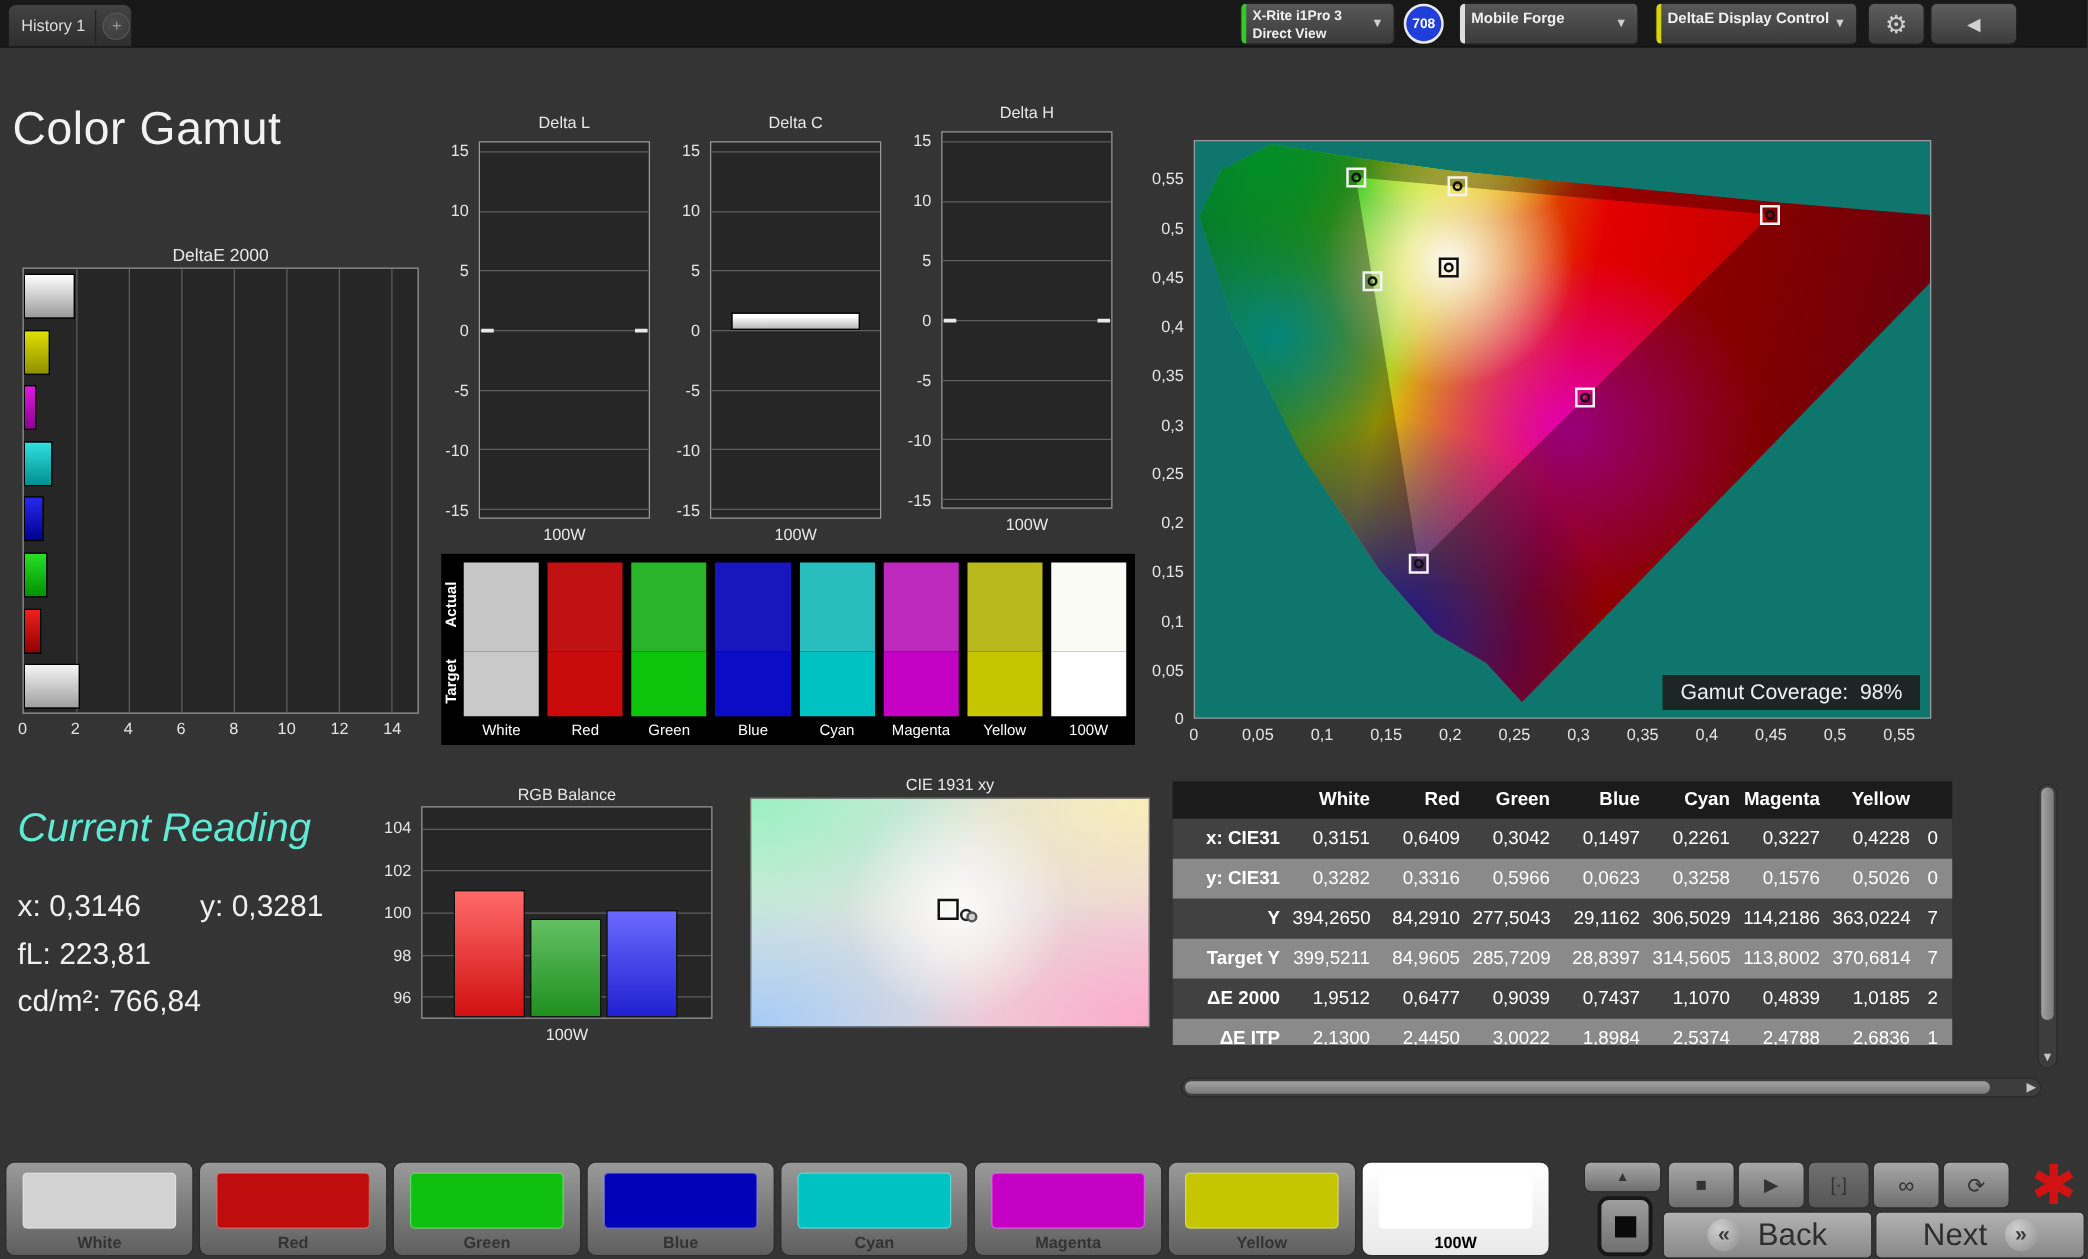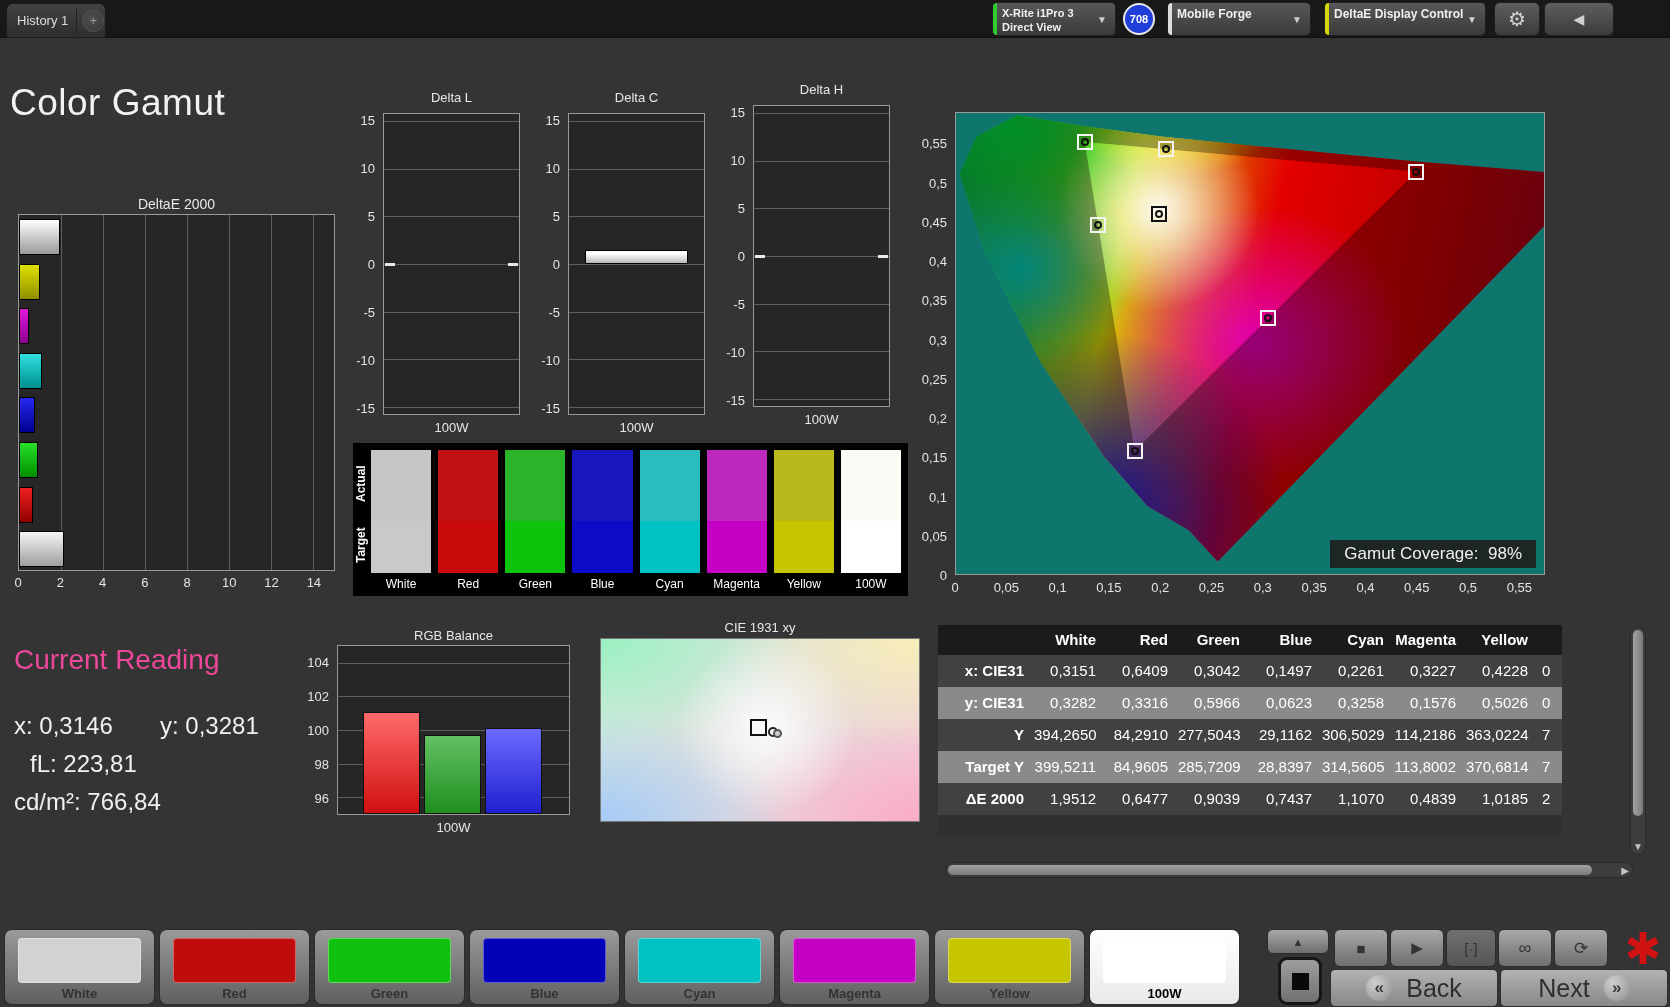--- a/index.html
+++ b/index.html
@@ -21,21 +21,21 @@
   .tb-text1 { position:absolute; left:9px; top:4px; font-size:12px; font-weight:bold; color:#f0f0f0; white-space:nowrap; }
   .tb-chev { position:absolute; right:8px; top:50%; transform:translateY(-50%); font-size:10px; color:#cfcfcf; }
   .badge { position:absolute; left:1123px; top:3px; width:32px; height:32px; border-radius:50%;
            background:#1f3fd8; border:2px solid #e8e8e8; color:#fff; font-size:11px; font-weight:bold;
            display:flex; align-items:center; justify-content:center; }
   .sq-btn { position:absolute; top:2px; height:34px; border-radius:6px; background:linear-gradient(180deg,#5e5e5e,#3b3b3b);
             border:1px solid #1f1f1f; color:#d0d0d0; display:flex; align-items:center; justify-content:center; }
 
   
   .page-title { position:absolute; left:10px; top:82px; font-size:37px; font-weight:300; color:#f2f2f2; letter-spacing:.5px; }
-  .cr-title { position:absolute; left:14px; top:644px; font-size:28px; font-weight:400; color:#ec4899; }
+  .cr-title { position:absolute; left:14px; top:644px; font-size:32px; font-weight:400; color:#5eead4;font-style:italic; }
   .cr-val { position:absolute; font-size:24px; color:#f0f0f0; }
 
   
   .plot { position:absolute; background:#262626; border:1px solid #9a9a9a; overflow:hidden; }
   .ctitle { position:absolute; text-align:center; font-size:13px; color:#e8e8e8; }
   .vgrid { position:absolute; top:0; bottom:0; width:1px; background:#5e5e5e; }
   .hgrid { position:absolute; left:0; right:0; height:1px; background:#5e5e5e; }
   .de-xtick, .vtick, .c-xtick, .c-ytick, .rgb-tick { position:absolute; font-size:13px; color:#e4e4e4; }
   .de-xtick { transform:translateX(-50%); }
   .vtick, .rgb-tick { right:4px; transform:translateY(-50%); }
@@ -163,21 +163,21 @@
   </div>
   <div class="sq-btn" style="left:1544px;width:70px;font-size:14px;">
     <span>◀</span>
   </div>
 </div>
 
 <div class="page-title">Color Gamut</div>
 <div class="cr-title">Current Reading</div>
 <div class="cr-val" style="left:14px;top:712px;text-align:center;">x: 0,3146</div>
 <div class="cr-val" style="left:160px;top:712px;">y: 0,3281</div>
-<div class="cr-val" style="left:14px;top:750px;margin-left:16px;">fL: 223,81</div>
+<div class="cr-val" style="left:14px;top:750px;">fL: 223,81</div>
 <div class="cr-val" style="left:14px;top:788px;">cd/m²: 766,84</div>
 
 <div style="position:absolute;left:18px;top:196px;width:317px;height:404px;">
   <div class="ctitle" style="left:0;top:0;width:317px;font-size:14px;" id="de-title">DeltaE 2000</div>
   <div class="plot" id="de-plot" style="left:0;top:18px;width:317px;height:357px;">
       <div class="vgrid" style="left: 13.3333%;"></div>
       <div class="vgrid" style="left: 26.6667%;"></div>
       <div class="vgrid" style="left: 40%;"></div>
       <div class="vgrid" style="left: 53.3333%;"></div>
       <div class="vgrid" style="left: 66.6667%;"></div>
@@ -473,20 +473,31 @@
       <div class="tc tl">ΔE 2000</div>
       <div class="tc">1,9512</div>
       <div class="tc">0,6477</div>
       <div class="tc">0,9039</div>
       <div class="tc">0,7437</div>
       <div class="tc">1,1070</div>
       <div class="tc">0,4839</div>
       <div class="tc">1,0185</div>
       <div class="tc tclip">2</div>
     </div>
+    <div class="trow light">
+      <div class="tc tl">ΔE ITP</div>
+      <div class="tc">2,1300</div>
+      <div class="tc">2,4450</div>
+      <div class="tc">3,0022</div>
+      <div class="tc">1,8984</div>
+      <div class="tc">2,5374</div>
+      <div class="tc">2,4788</div>
+      <div class="tc">2,6836</div>
+      <div class="tc tclip">1</div>
+    </div>
   </div>
 <div class="scroll-v">
   <div class="thumb"></div>
   <div class="arr">▼</div>
 </div>
 <div class="scroll-h">
   <div class="thumb"></div>
   <div class="arr">▶</div>
 </div>
 

